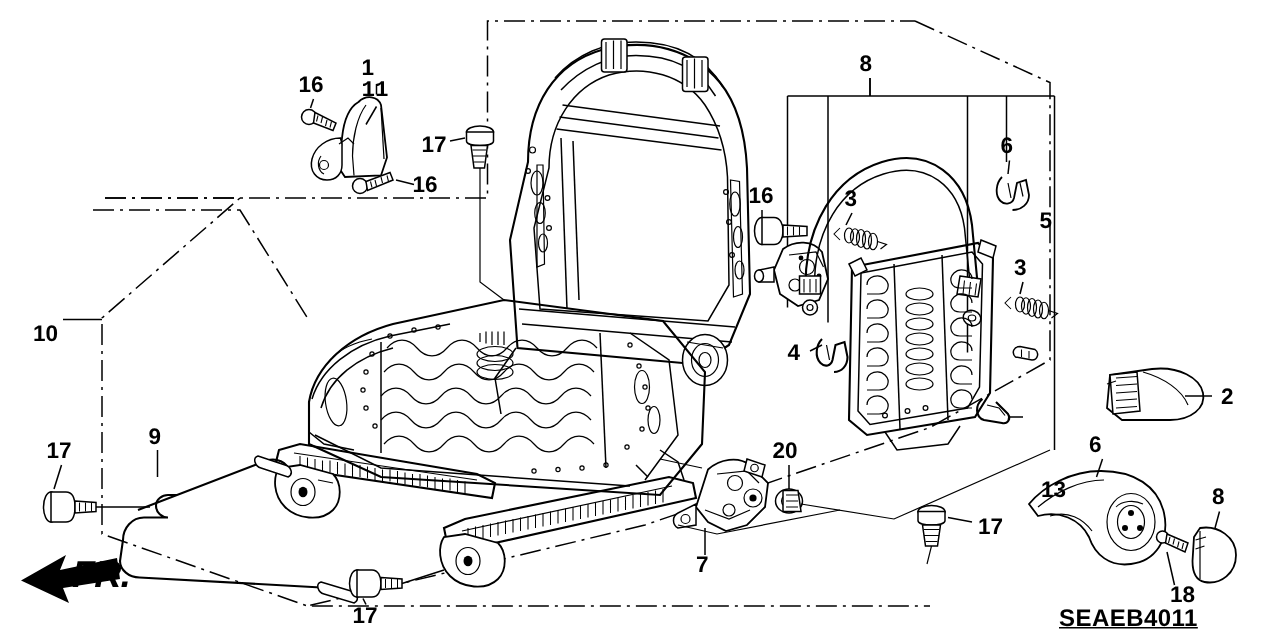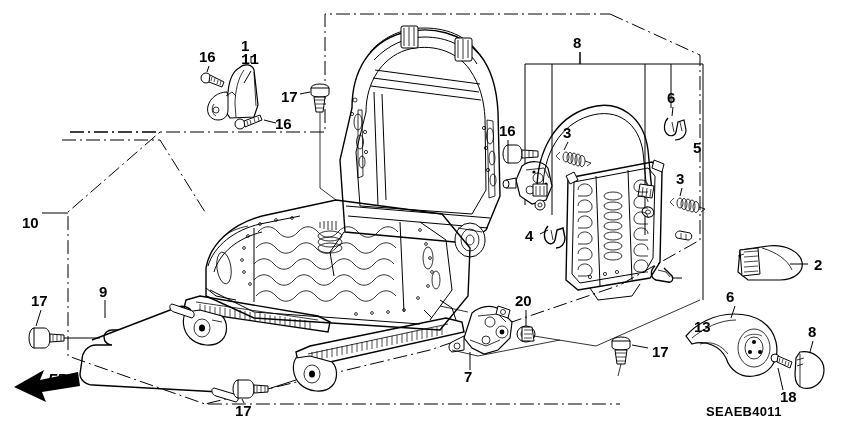--- a/index.html
+++ b/index.html
@@ -3,22 +3,22 @@
 <meta charset="utf-8">
 <title>Parts Diagram SEAEB4011</title>
 <style>
   html,body{margin:0;padding:0;background:#fff;}
   body{font-family:"Liberation Sans",sans-serif;}
   #root{position:relative;width:850px;height:425px;background:#ffffff;overflow:hidden;}
   #art{position:absolute;left:0;top:0;width:850px;height:425px;}
   .lbl{position:absolute;font-family:"Liberation Sans",sans-serif;font-weight:bold;
        color:#000;line-height:1;white-space:nowrap;}
   .lbl.n{font-size:15px;}
-  .lbl.code{font-size:13px;font-weight:bold;letter-spacing:0.3px;}
-  .lbl.fr{font-size:15px;font-weight:bold;font-style:italic;letter-spacing:-0.5px;}
+  .lbl.code{font-size:16px;font-weight:bold;letter-spacing:0.3px;text-decoration:underline;}
+  .lbl.fr{font-size:25px;font-weight:bold;font-style:italic;letter-spacing:-0.5px;}
   svg{display:block;}
   .ln{fill:none;stroke:#000;stroke-width:1;}
   .ln2{fill:none;stroke:#000;stroke-width:1.4;}
   .thin{fill:none;stroke:#000;stroke-width:0.8;}
   .hair{fill:none;stroke:#000;stroke-width:0.7;}
   .lead{fill:none;stroke:#000;stroke-width:1;}
   .dashdot{fill:none;stroke:#000;stroke-width:1;stroke-dasharray:14 4 2 4;}
   .brk{fill:none;stroke:#000;stroke-width:1;}
   .wh{fill:#fff;stroke:#000;stroke-width:1;}
   .wh2{fill:#fff;stroke:#000;stroke-width:1.2;}

